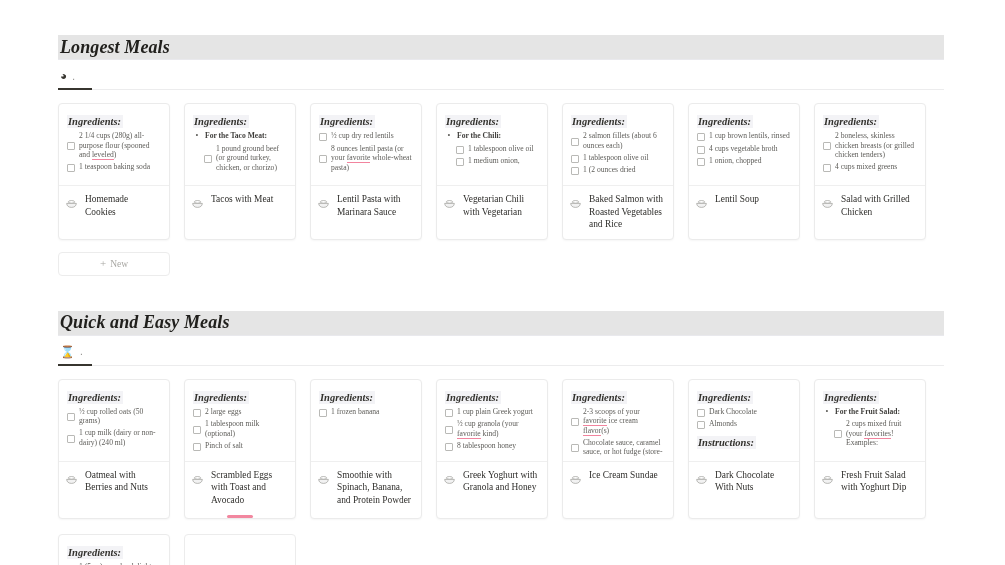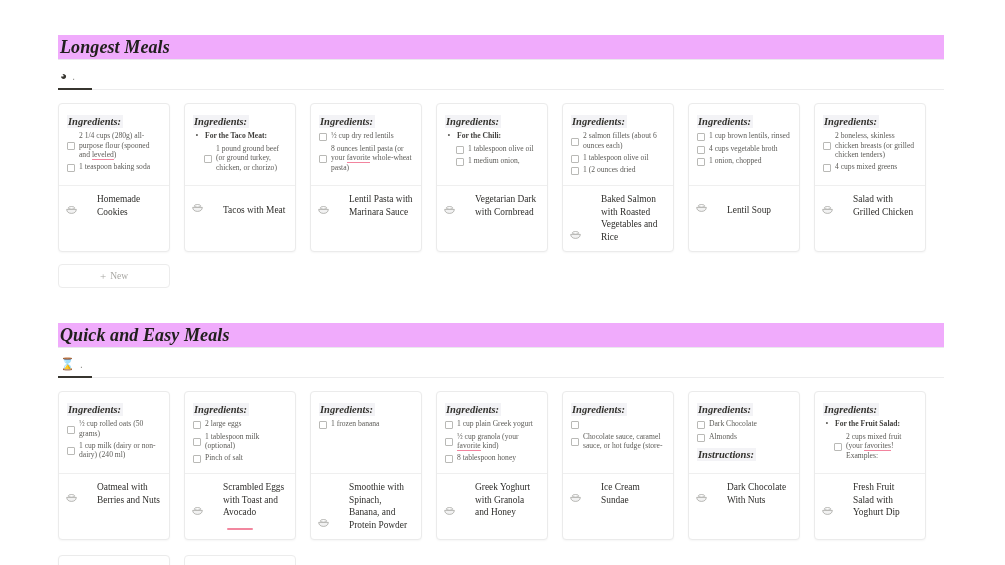--- a/index.html
+++ b/index.html
@@ -7,21 +7,21 @@
     width: 1005px; height: 565px;
     background: #ffffff;
     font-family: "Liberation Serif", serif;
     overflow: hidden;
   }
   .page { padding: 0 58px 0 58px; width: 1005px; }
 
   
   .section { width: 886px; }
   .section-header {
-    background: #f0abfc;
+    background: #e5e5e5;
     height: 24px;
     display: flex; align-items: center;
     padding-left: 2px;
   }
   .section-title {
     font-family: "Liberation Serif", serif;
     font-style: italic; font-weight: 700;
     font-size: 18px; color: #21201d;
     letter-spacing: 0.1px;
   }
@@ -102,21 +102,21 @@
     flex: 0 0 8px; text-align: center;
     font-size: 8px; line-height: 10px; color: #5d5c58;
   }
   .bullet-text {
     font-size: 7.6px; line-height: 9.6px;
     color: #3f3e3b; font-weight: 700; text-align: center;
   }
   .hl { color: #5d5c58; border-bottom: 1.2px solid #f2849e; }
 
   .card-title-row {
-    display: flex; gap: 20px; align-items: flex-end;
+    display: flex; gap: 8px; align-items: flex-start;
     padding: 7px 8px 8px 7px;
     min-height: 38px;
   }
   .meal-icon {
     flex: 0 0 11px; margin-top: 1px;
     color: #9b9a96;
   }
   .card-title {
     font-size: 9.4px; line-height: 12.5px;
     color: #2f2e2b;
@@ -228,21 +228,21 @@
               <span class="todo-text">1 tablespoon olive oil</span>
             </div><div class="todo indented">
               <span class="checkbox"></span>
               <span class="todo-text">1 medium onion,</span>
             </div></div>
           <div class="card-title-row">
             <span class="meal-icon"><svg width="11" height="9" viewBox="0 0 16 13" fill="none" xmlns="http://www.w3.org/2000/svg">
                 <ellipse cx="8" cy="4.2" rx="4.6" ry="2.0" stroke="#9b9a96" stroke-width="1"></ellipse>
                 <path d="M1 6.3 H15 C15 10 12 12.2 8 12.2 C4 12.2 1 10 1 6.3 Z" stroke="#9b9a96" stroke-width="1" fill="#f2f2f2"></path>
               </svg></span>
-            <span class="card-title">Vegetarian Dark with Cornbread</span>
+            <span class="card-title">Vegetarian Chili with Vegetarian</span>
           </div>
         </div>
         <div class="card">
           <div class="card-preview"><div class="preview-heading">Ingredients:</div><div class="todo">
               <span class="checkbox"></span>
               <span class="todo-text">2 salmon fillets (about 6 ounces each)</span>
             </div><div class="todo">
               <span class="checkbox"></span>
               <span class="todo-text">1 tablespoon olive oil</span>
             </div><div class="todo">
@@ -382,20 +382,21 @@
             <span class="meal-icon"><svg width="11" height="9" viewBox="0 0 16 13" fill="none" xmlns="http://www.w3.org/2000/svg">
                 <ellipse cx="8" cy="4.2" rx="4.6" ry="2.0" stroke="#9b9a96" stroke-width="1"></ellipse>
                 <path d="M1 6.3 H15 C15 10 12 12.2 8 12.2 C4 12.2 1 10 1 6.3 Z" stroke="#9b9a96" stroke-width="1" fill="#f2f2f2"></path>
               </svg></span>
             <span class="card-title">Greek Yoghurt with Granola and Honey</span>
           </div>
         </div>
         <div class="card">
           <div class="card-preview"><div class="preview-heading">Ingredients:</div><div class="todo">
               <span class="checkbox"></span>
+              <span class="todo-text">2-3 scoops of your <span class="hl">favorite</span> ice cream <span class="hl">flavor</span>(s)</span>
             </div><div class="todo">
               <span class="checkbox"></span>
               <span class="todo-text">Chocolate sauce, caramel sauce, or hot fudge (store-</span>
             </div></div>
           <div class="card-title-row">
             <span class="meal-icon"><svg width="11" height="9" viewBox="0 0 16 13" fill="none" xmlns="http://www.w3.org/2000/svg">
                 <ellipse cx="8" cy="4.2" rx="4.6" ry="2.0" stroke="#9b9a96" stroke-width="1"></ellipse>
                 <path d="M1 6.3 H15 C15 10 12 12.2 8 12.2 C4 12.2 1 10 1 6.3 Z" stroke="#9b9a96" stroke-width="1" fill="#f2f2f2"></path>
               </svg></span>
             <span class="card-title">Ice Cream Sundae</span>

